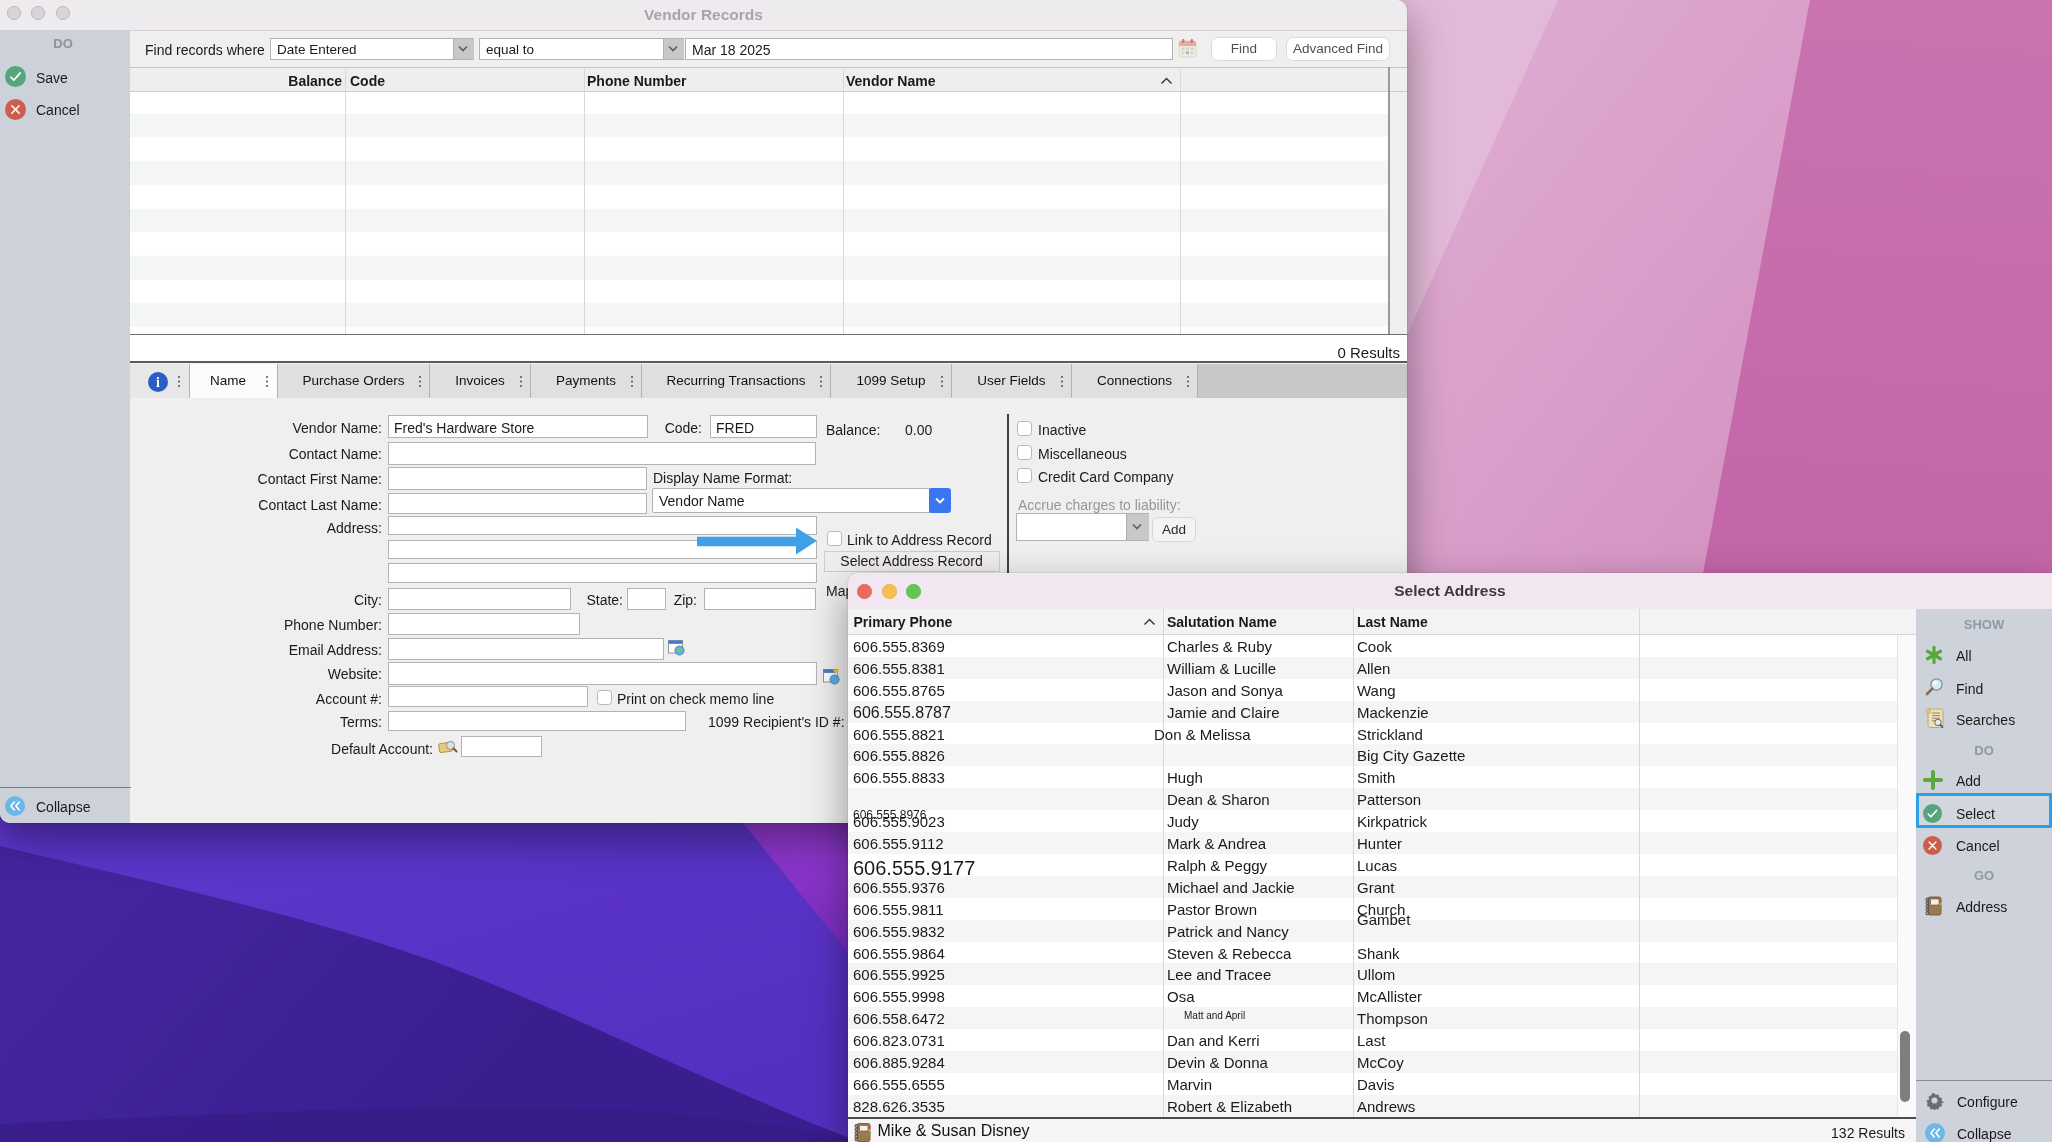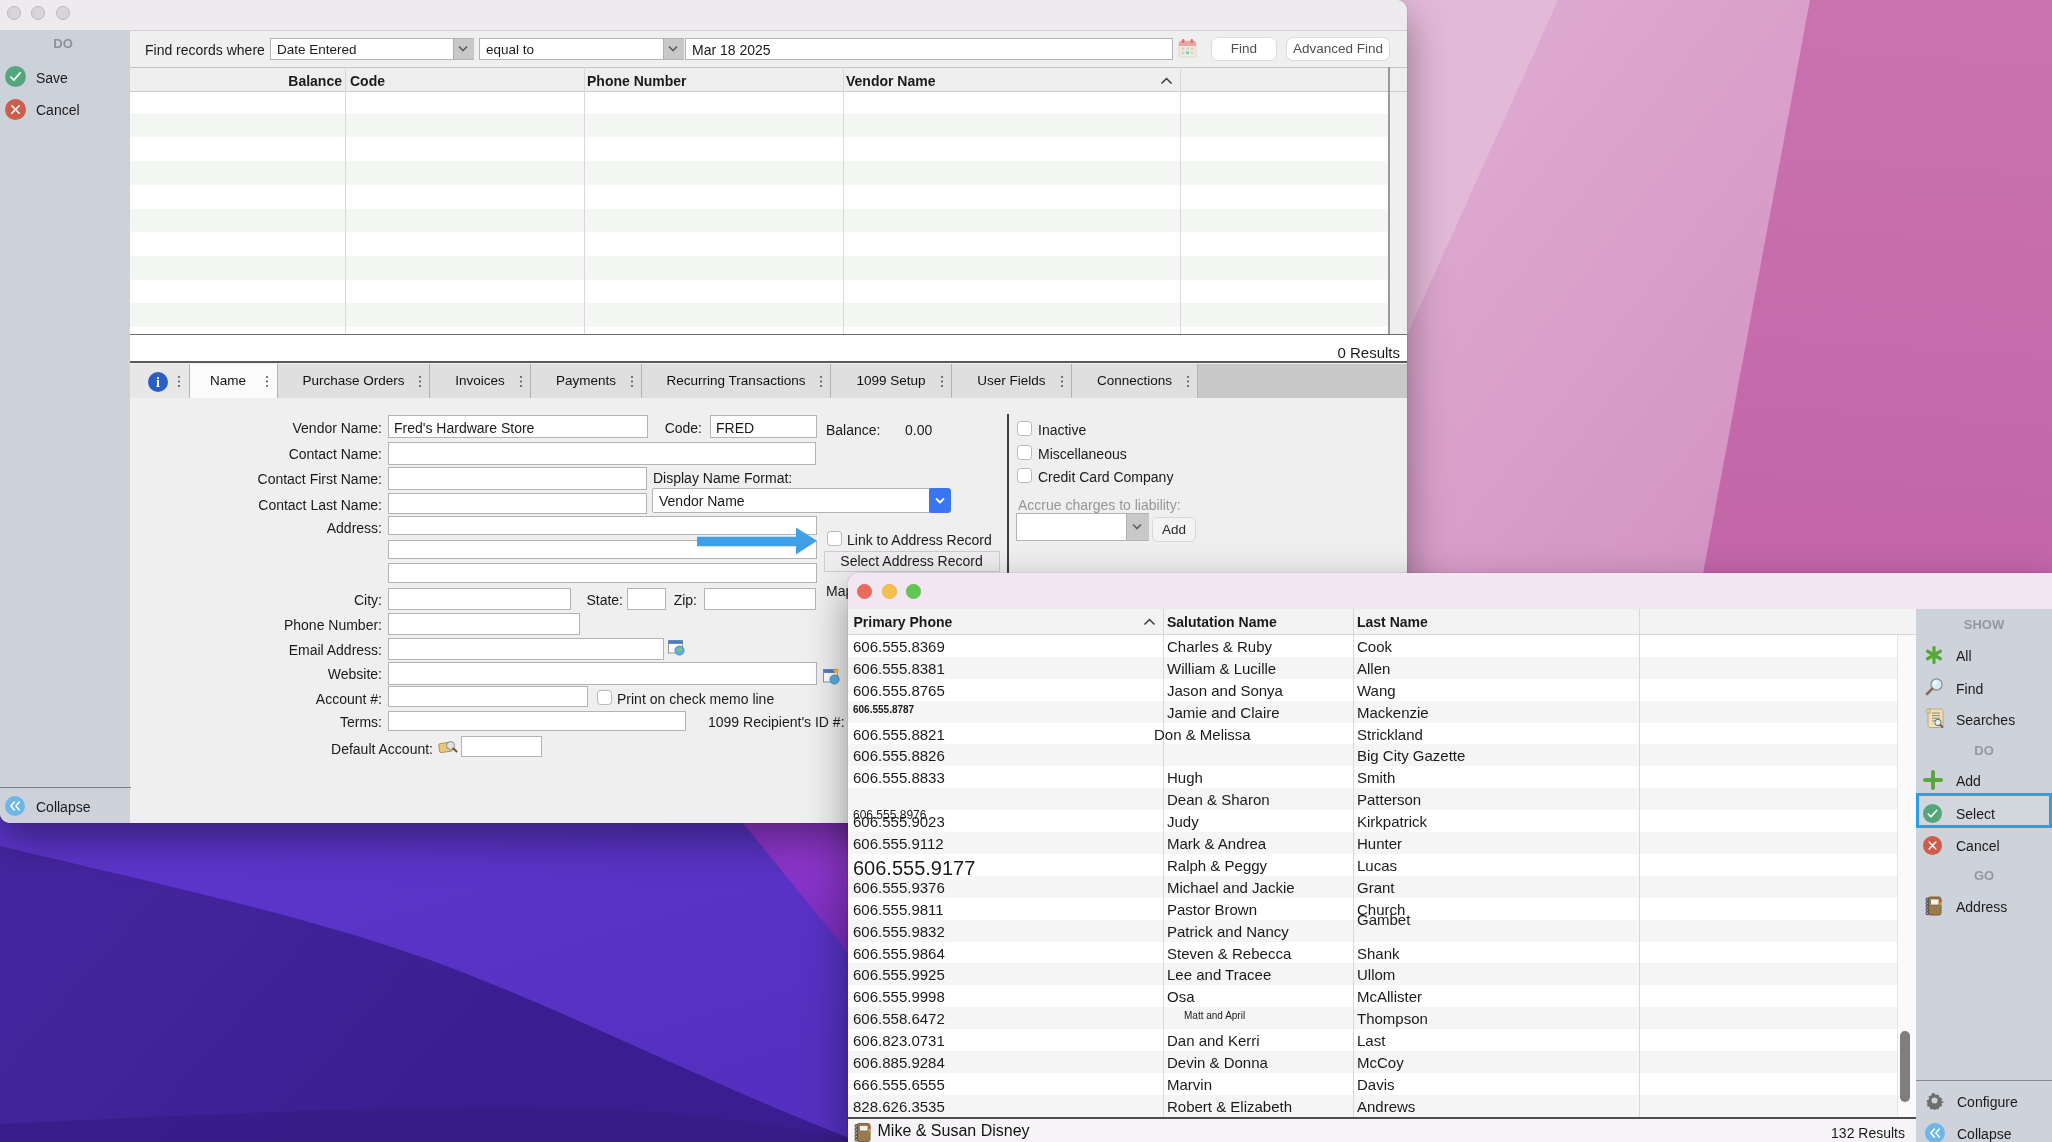--- a/index.html
+++ b/index.html
@@ -46,20 +46,21 @@
 
   <rect x="0" y="810" width="860" height="332" fill="url(#pu1)"></rect>
   <path d="M0,846 C160,884 310,917 430,960 C560,1007 710,1085 860,1142 L0,1142 Z" fill="url(#pu2)"></path>
   <path d="M0,1124 C250,1112 480,1102 620,1110 C720,1116 800,1128 860,1142 L0,1142 Z" fill="#341a7f" fill-opacity="0.55"></path>
   <polygon points="743,823 860,823 860,967" fill="url(#pu3)"></polygon>
 </svg>
 
 <div class="abs" id="vwin" style="left:0;top:0;width:1407px;height:823px;background:#f0eff0;border-radius:0 10px 10px 10px;box-shadow:0 16px 42px rgba(0,0,0,.40), 0 0 1px rgba(0,0,0,.5);">
 
   <div class="abs" style="left:0;top:0;width:1407px;height:30px;background:#eeebee;border-bottom:1px solid #d5d1d5;border-radius:0 10px 0 0;"></div>
+  <div class="abs bold" style="left:0;top:0;width:1407px;height:30px;line-height:29px;text-align:center;font-size:15.5px;color:#a8a3a8;">Vendor Records</div>
   <div class="abs" style="left:6.5px;top:6px;width:14px;height:14px;border-radius:50%;background:#d8d4d8;border:1px solid #bcb7bc;box-sizing:border-box;"></div>
   <div class="abs" style="left:30.5px;top:6px;width:14px;height:14px;border-radius:50%;background:#d8d4d8;border:1px solid #bcb7bc;box-sizing:border-box;"></div>
   <div class="abs" style="left:55.5px;top:6px;width:14px;height:14px;border-radius:50%;background:#d8d4d8;border:1px solid #bcb7bc;box-sizing:border-box;"></div>
 
   <div class="abs" style="left:0;top:30px;width:130px;height:793px;background:#cdd2da;border-radius:0 0 0 10px;"></div>
   <div class="abs bold" style="left:0;top:36px;width:126px;text-align:center;font-size:13px;color:#8d939d;">DO</div>
   <svg class="abs" width="21" height="21" style="left:5px;top:66px" viewBox="0 0 21 21">
         <circle cx="10.5" cy="10.5" r="10.5" fill="#55a57d"></circle>
         <path d="M5.8 11l3.1 3.1 6.3-7.2" stroke="#fff" stroke-width="1.6" fill="none" stroke-linecap="round" stroke-linejoin="round"></path>
       </svg>
@@ -256,20 +257,21 @@
   <div class="abs" style="left:1126px;top:514px;width:22px;height:26px;background:#c9c7c9;border-left:1px solid #b0aeb0;"></div>
   <svg class="abs" width="12" height="8" style="left:1131px;top:523px" viewBox="0 0 12 8">
         <path d="M2 1.5l4 4 4-4" stroke="#5e5e5e" stroke-width="1.6" fill="none"></path>
       </svg>
   <div class="abs" style="left:1152px;top:516.5px;width:44px;height:25px;background:#f4f3f4;border:1px solid #d9d5d9;border-radius:5px;box-sizing:border-box;text-align:center;font-size:13.5px;line-height:23px;color:#2a2a2a;">Add</div>
 </div>
 
 <div class="abs" id="swin" style="left:848px;top:573px;width:1204px;height:569px;background:#fff;border-radius:10px 0 0 0;box-shadow:0 16px 42px rgba(0,0,0,.40), 0 0 1px rgba(0,0,0,.5);">
 
   <div class="abs" style="left:0;top:0;width:1204px;height:36px;background:#f2e6f1;border-bottom:1px solid #d2c6d1;border-radius:10px 0 0 0;"></div>
+  <div class="abs bold" style="left:0;top:0;width:1204px;height:36px;line-height:36px;text-align:center;font-size:15.5px;color:#3a3a3a;">Select Address</div>
   <svg class="abs" width="15" height="15" style="left:9px;top:10.5px" viewBox="0 0 15 15">
         <circle cx="7.5" cy="7.5" r="7.2" fill="#ec6a5d" stroke="#d85f54" stroke-width="0.6"></circle>
       </svg>
   <svg class="abs" width="15" height="15" style="left:33.5px;top:10.5px" viewBox="0 0 15 15">
         <circle cx="7.5" cy="7.5" r="7.2" fill="#f5bf4e" stroke="#dfab42" stroke-width="0.6"></circle>
       </svg>
   <svg class="abs" width="15" height="15" style="left:58px;top:10.5px" viewBox="0 0 15 15">
         <circle cx="7.5" cy="7.5" r="7.2" fill="#62c554" stroke="#55b148" stroke-width="0.6"></circle>
       </svg>
 
@@ -392,21 +394,21 @@
   <div id="rowtexts">
 <div class="lbl" style="left:5px;top:64.9px;font-size:15px;">606.555.8369</div>
         <div class="lbl" style="left:319px;top:64.9px;font-size:15px;">Charles &amp; Ruby</div>
         <div class="lbl" style="left:509px;top:64.9px;font-size:15px;">Cook</div>
 <div class="lbl" style="left:5px;top:86.8px;font-size:15px;">606.555.8381</div>
         <div class="lbl" style="left:319px;top:86.8px;font-size:15px;">William &amp; Lucille</div>
         <div class="lbl" style="left:509px;top:86.8px;font-size:15px;">Allen</div>
 <div class="lbl" style="left:5px;top:108.7px;font-size:15px;">606.555.8765</div>
         <div class="lbl" style="left:319px;top:108.7px;font-size:15px;">Jason and Sonya</div>
         <div class="lbl" style="left:509px;top:108.7px;font-size:15px;">Wang</div>
-<div class="lbl" style="left:5px;top:130.6px;font-size:10px;font-weight:bold;">606.555.8787</div>
+<div class="lbl" style="left:5px;top:130.6px;font-size:16px;">606.555.8787</div>
         <div class="lbl" style="left:319px;top:130.6px;font-size:15px;">Jamie and Claire</div>
         <div class="lbl" style="left:509px;top:130.6px;font-size:15px;">Mackenzie</div>
 <div class="lbl" style="left:5px;top:152.5px;font-size:15px;">606.555.8821</div>
         <div class="lbl" style="left:306px;top:152.5px;font-size:15px;">Don &amp; Melissa</div>
         <div class="lbl" style="left:509px;top:152.5px;font-size:15px;">Strickland</div>
 <div class="lbl" style="left:5px;top:174.4px;font-size:15px;">606.555.8826</div>
         <div class="lbl" style="left:509px;top:174.4px;font-size:15px;">Big City Gazette</div>
 <div class="lbl" style="left:5px;top:196.3px;font-size:15px;">606.555.8833</div>
         <div class="lbl" style="left:319px;top:196.3px;font-size:15px;">Hugh</div>
         <div class="lbl" style="left:509px;top:196.3px;font-size:15px;">Smith</div>

